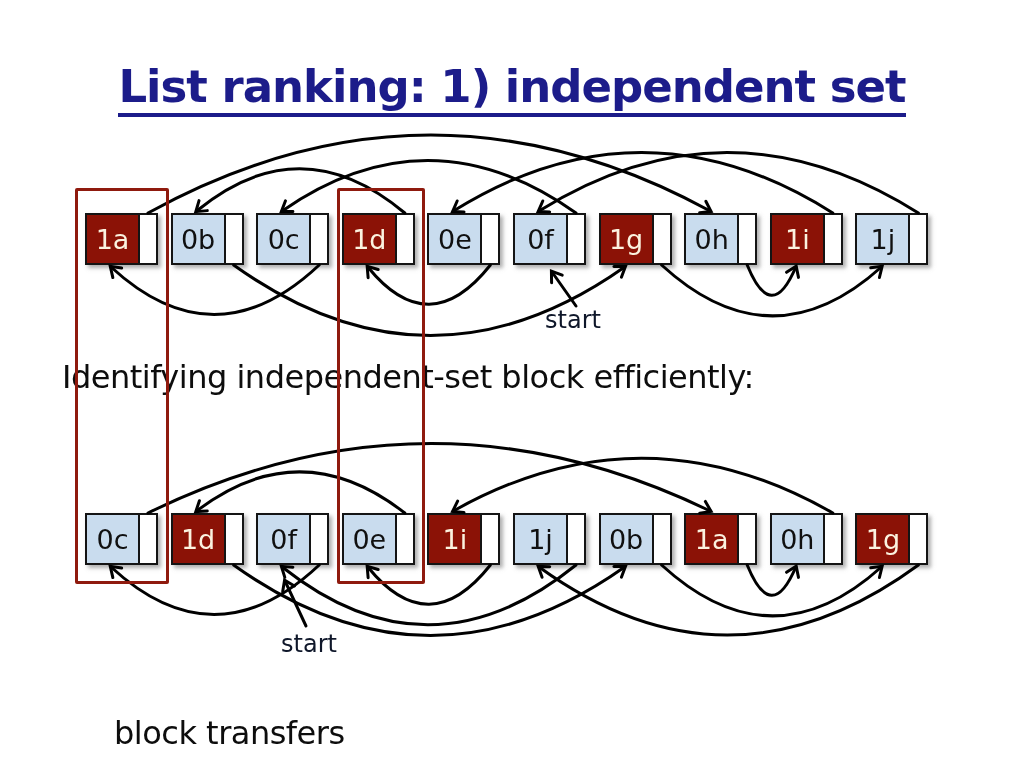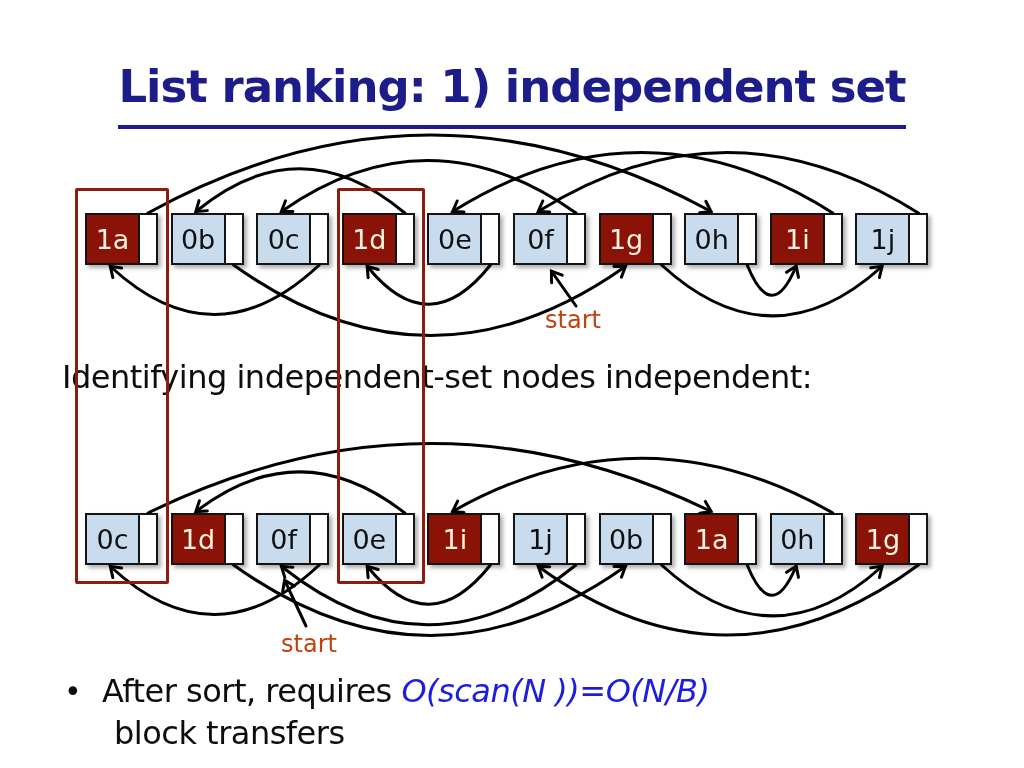--- a/index.html
+++ b/index.html
@@ -5,21 +5,21 @@
   html,body{margin:0;padding:0;background:#ffffff;}
   .slide{
     position:relative;width:1024px;height:768px;background:#ffffff;
     font-family:"DejaVu Sans",sans-serif;overflow:hidden;
   }
   .title{
     position:absolute;top:60px;left:0;width:100%;text-align:center;
     font-size:45px;font-weight:600;letter-spacing:-1px;z-index:1;
     color:var(--title-color);white-space:nowrap;
   }
-  .title .underline{border-bottom:4px solid var(--title-color);padding-bottom:12px;}
+  .title .underline{border-bottom:4px solid var(--title-color);padding-bottom:0;}
   .textline{
     position:absolute;font-size:32px;letter-spacing:-0.5px;color:#0d0d0d;
     white-space:nowrap;z-index:1;
   }
   .bullet-marker{display:inline-block;width:38px;font-size:30px;}
   .math{color:var(--math-color);font-style:italic;}
   .node{
     position:absolute;width:73px;height:52px;display:flex;box-sizing:border-box;
     border:2px solid #141414;background:#3b82f6;z-index:3;
     box-shadow:3px 3px 4px rgba(110,110,110,0.55);
@@ -29,21 +29,21 @@
     font-size:27px;color:#101010;border-right:2px solid #141414;
     background:var(--unselected-color);
   }
   .sel .cell-main{background:var(--selected-color);color:#fbf2df;}
   .cell-ptr{flex:1 1 auto;background:#ffffff;}
   .hl{
     position:absolute;border:3px solid var(--highlight-color);
     border-radius:2px;z-index:6;
   }
   .startlbl{
-    position:absolute;font-size:24px;color:#c2410c;z-index:2;white-space:nowrap;
+    position:absolute;font-size:24px;color:#0f172a;z-index:2;white-space:nowrap;
   }
   svg.arrows{position:absolute;left:0;top:0;z-index:5;}
 </style>
 </head>
 <body>
 
 <div class="slide" style="--selected-color: #8b1206; --unselected-color: #c9dcee; --highlight-color: #8f1a0e; --title-color: #1c1c8a; --math-color: #1d1de0;">
 
   <div class="title">
     <span class="underline">List ranking: 1) independent set</span>
@@ -127,26 +127,23 @@
       <div class="node" style="left: 769.8px; top: 513px;">
         <div class="cell-main">0h</div>
         <div class="cell-ptr"></div>
       </div>
       <div class="node sel" style="left: 855.4px; top: 513px;">
         <div class="cell-main">1g</div>
         <div class="cell-ptr"></div>
       </div>
     </div>
 
-  <div class="textline" style="left:62px;top:358px;">Identifying independent-set nodes independent:</div>
+  <div class="textline" style="left:62px;top:358px;">Identifying independent-set block efficiently:</div>
 
 
-  <div class="textline" style="left:64px;top:672px;">
-    <span class="bullet-marker">•</span><span>After sort, requires </span><span class="math">O(scan(N ))=O(N/B)</span>
-  </div>
   <div class="textline" style="left:102px;top:714px;margin-left:12px;">block transfers</div>
 
   <div class="startlbl" style="left:538px;top:306px;width:70px;text-align:center;">start</div>
   <div class="startlbl" style="left:274px;top:630px;width:70px;text-align:center;">start</div>
 
   <div class="hl" style="left:75px;top:188px;width:88px;height:390px;"></div>
   <div class="hl" style="left:337px;top:188px;width:82px;height:390px;"></div>
 
   <svg class="arrows" width="1024" height="768">
     <defs>

